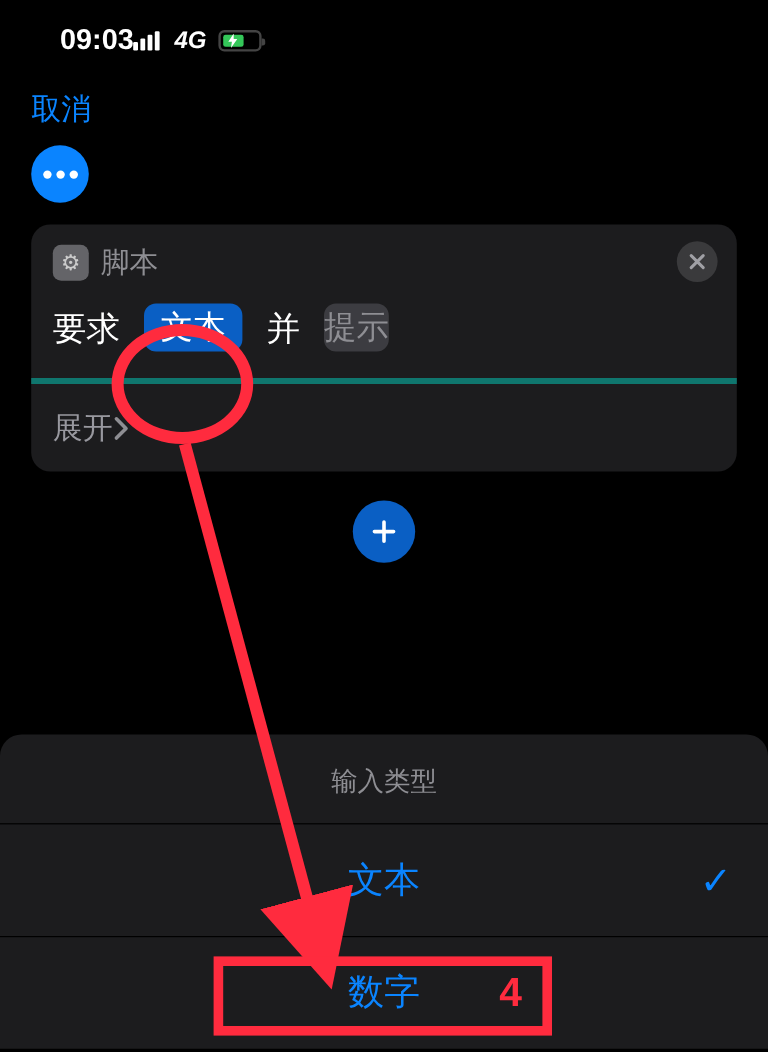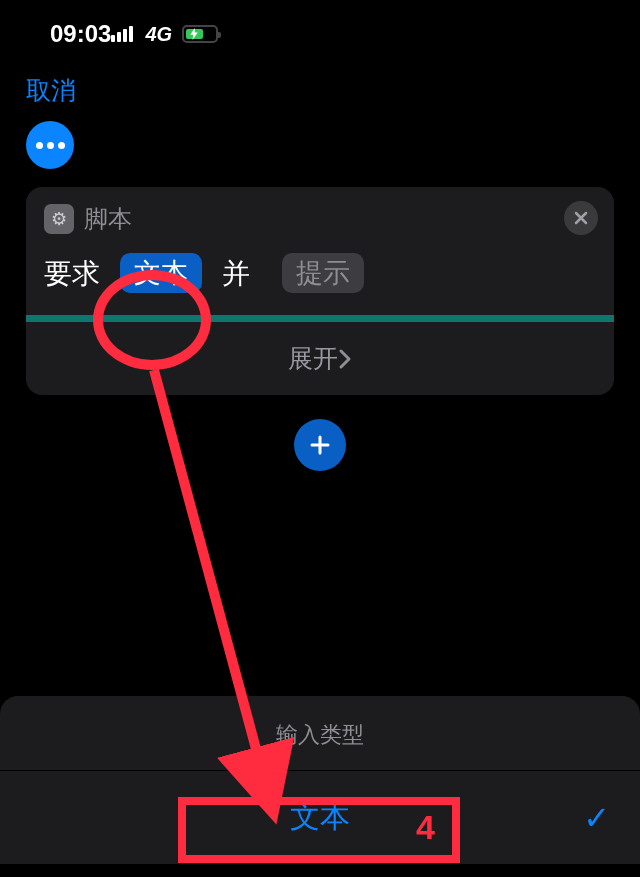--- a/index.html
+++ b/index.html
@@ -77,37 +77,37 @@
       padding: 12px 18px 22px 18px; font-size: 28px;
       display: flex; align-items: flex-end; gap: 20px; flex-wrap: wrap;
     }
     .action-text { color: #fff; }
     .token-pill {
       background: #0a5fc4; color: #fff; padding: 2px 14px;
       border-radius: 10px; font-size: 27px;
     }
     .token-ghost {
       background: rgba(120,120,128,0.36); color: #8e8e93;
-      padding: 2px 14px; border-radius: 10px; font-size: 27px; margin-left: 12px;
+      padding: 2px 0; border-radius: 10px; font-size: 27px;
     }
     .card-expand {
-      border-top: 7px solid #0f766e;
-      padding: 20px 18px; display: flex; justify-content: center; align-items: center;
+      border-top: 5px solid #0f766e;
+      padding: 20px 18px; display: flex; justify-content: flex-start; align-items: center;
     }
     .expand-label { font-size: 25px; color: #98989f; }
     .add-action {
       display: flex; justify-content: center; margin: 24px 0 0 0;
     }
     .add-btn {
       width: 52px; height: 52px; border-radius: 50%;
       background: #0a5fc4; display: flex; align-items: center; justify-content: center;
     }
     .add-btn svg { width: 24px; height: 24px; }
     .picker-sheet {
-      position: absolute; left: 0; right: 0; bottom: 13px;
+      position: absolute; left: 0; right: 0; bottom: 3px;
       background: #1c1c1e; border-radius: 18px 18px 0 0;
       padding-top: 20px;
     }
     .picker-title { text-align: center; color: #8e8e93; font-size: 22px; padding: 4px 0 20px 0; }
     .picker-option {
       padding: 26px 28px; border-top: 1px solid #000;
       display: flex; justify-content: center; align-items: center;
       color: #0a84ff; font-size: 30px; position: relative;
     }
     .checkmark { position: absolute; right: 30px; color: #0a84ff; font-size: 32px; }
@@ -198,20 +198,23 @@
     </svg>
   </div>
 </div>
 
 <div class="picker-sheet">
   <div class="picker-title">输入类型</div>
   <div class="picker-option">
     <span>文本</span>
     <span class="checkmark">✓</span>
   </div>
+  <div class="picker-option">
+    <span>数字</span>
+  </div>
 </div>
 
 <div class="annotations">
   <div class="circle-anno"></div>
   <svg class="arrow-svg">
     <defs>
       <marker id="arrh" markerWidth="8" markerHeight="8" refX="4" refY="4" orient="auto">
         <path d="M0 0 L8 4 L0 8 Z" fill="#ff2b3e"></path>
       </marker>
     </defs>

